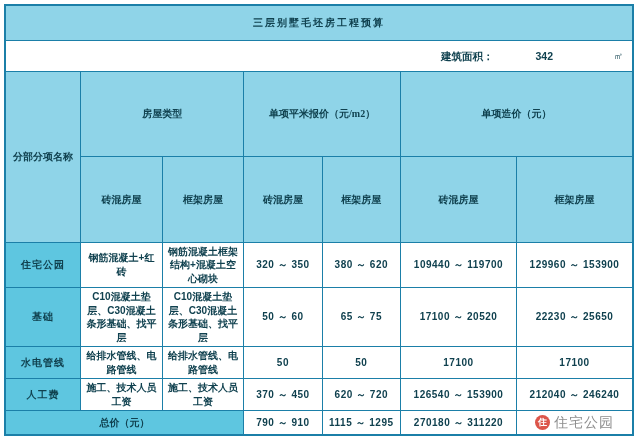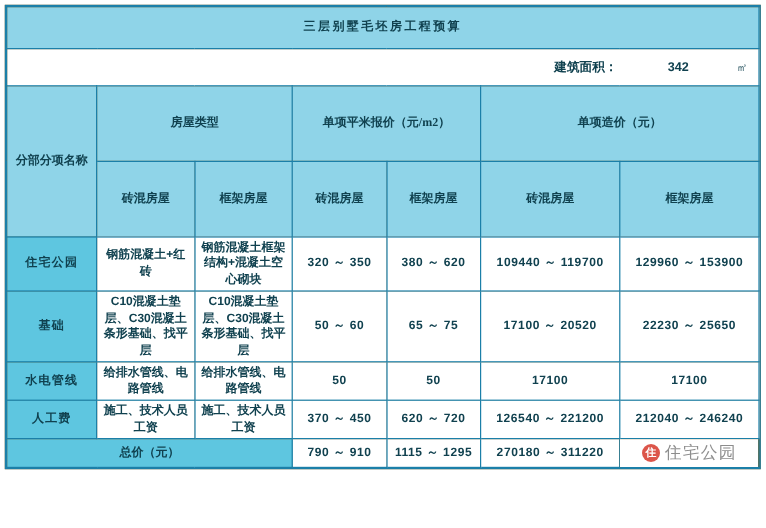--- a/index.html
+++ b/index.html
@@ -18,24 +18,24 @@
     width: 638px;
     height: 440px;
     background: #ffffff;
     box-sizing: border-box;
   }
   .frame {
     position: absolute;
     left: 4px;
     top: 4px;
     width: 630px;
-    height: 387px;
+    height: 432px;
     border: 1px solid #1b7fa8;
     box-sizing: border-box;
-    background: #a16207;
+    background: #fde047;
   }
   table.budget {
     width: 100%;
     height: 100%;
     border-collapse: collapse;
     table-layout: fixed;
   }
   table.budget td {
     border: 1px solid #1b7fa8;
     text-align: center;
@@ -67,21 +67,21 @@
     gap: 0px;
     font-size: 10.5px;
     font-weight: bold;
     color: #10414f;
     padding-right: 6px;
   }
   .meta-label {
     margin-right: 42px;
   }
   .meta-value {
-    margin-right: 40px;
+    margin-right: 61px;
     font-weight: bold;
   }
   .meta-unit {
     font-size: 9px;
     font-weight: normal;
   }
   .hdr {
     background: #8fd4e8;
     font-weight: bold;
     font-size: 11px;
@@ -225,21 +225,21 @@
           <td class="num">17100</td>
           <td class="num">17100</td>
         </tr>
 
         <tr class="row-h1">
           <td class="rowlabel">人工费</td>
           <td class="desc">施工、技术人员工资</td>
           <td class="desc">施工、技术人员工资</td>
           <td class="num">370 ～ 450</td>
           <td class="num">620 ～ 720</td>
-          <td class="num">126540 ～ 221200</td>
+          <td class="num">126540 ～ 153900</td>
           <td class="num">212040 ～ 246240</td>
         </tr>
 
         <tr class="row-h3">
           <td class="total-label" colspan="3">总价（元）</td>
           <td class="num">790 ～ 910</td>
           <td class="num">1115 ～ 1295</td>
           <td class="num">270180 ～ 311220</td>
           <td class="watermark-cell">
             <div class="watermark">

